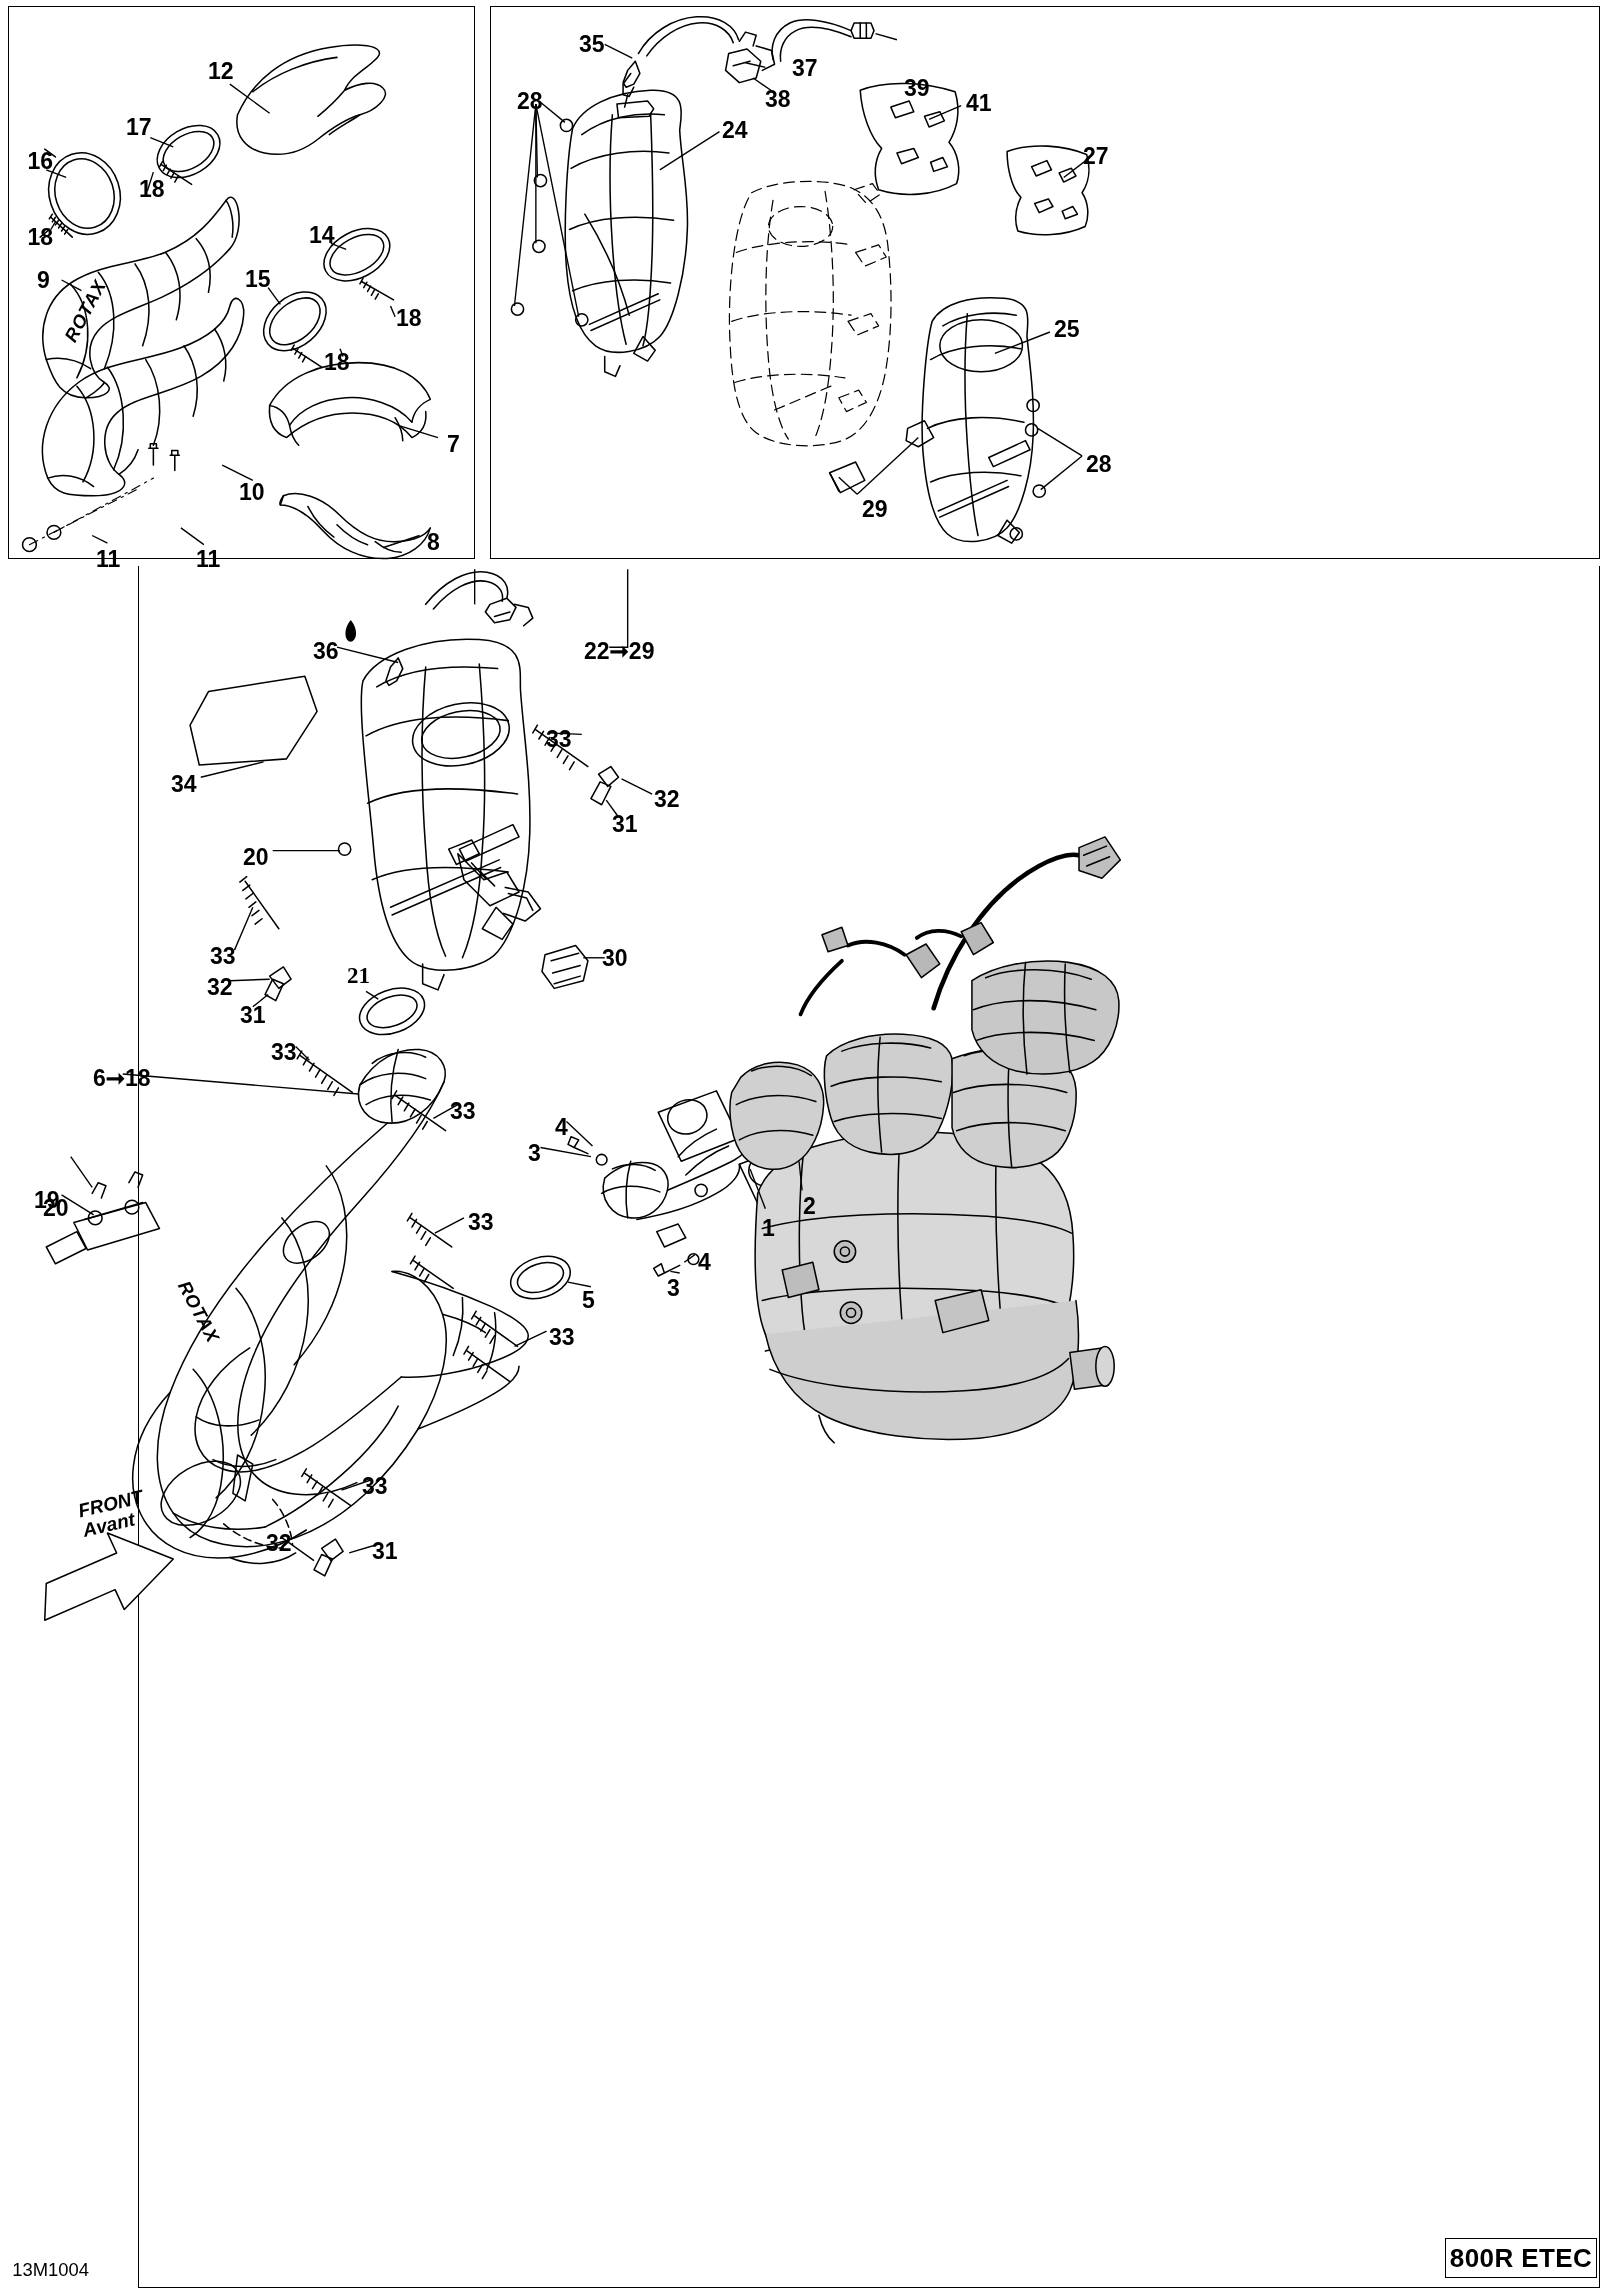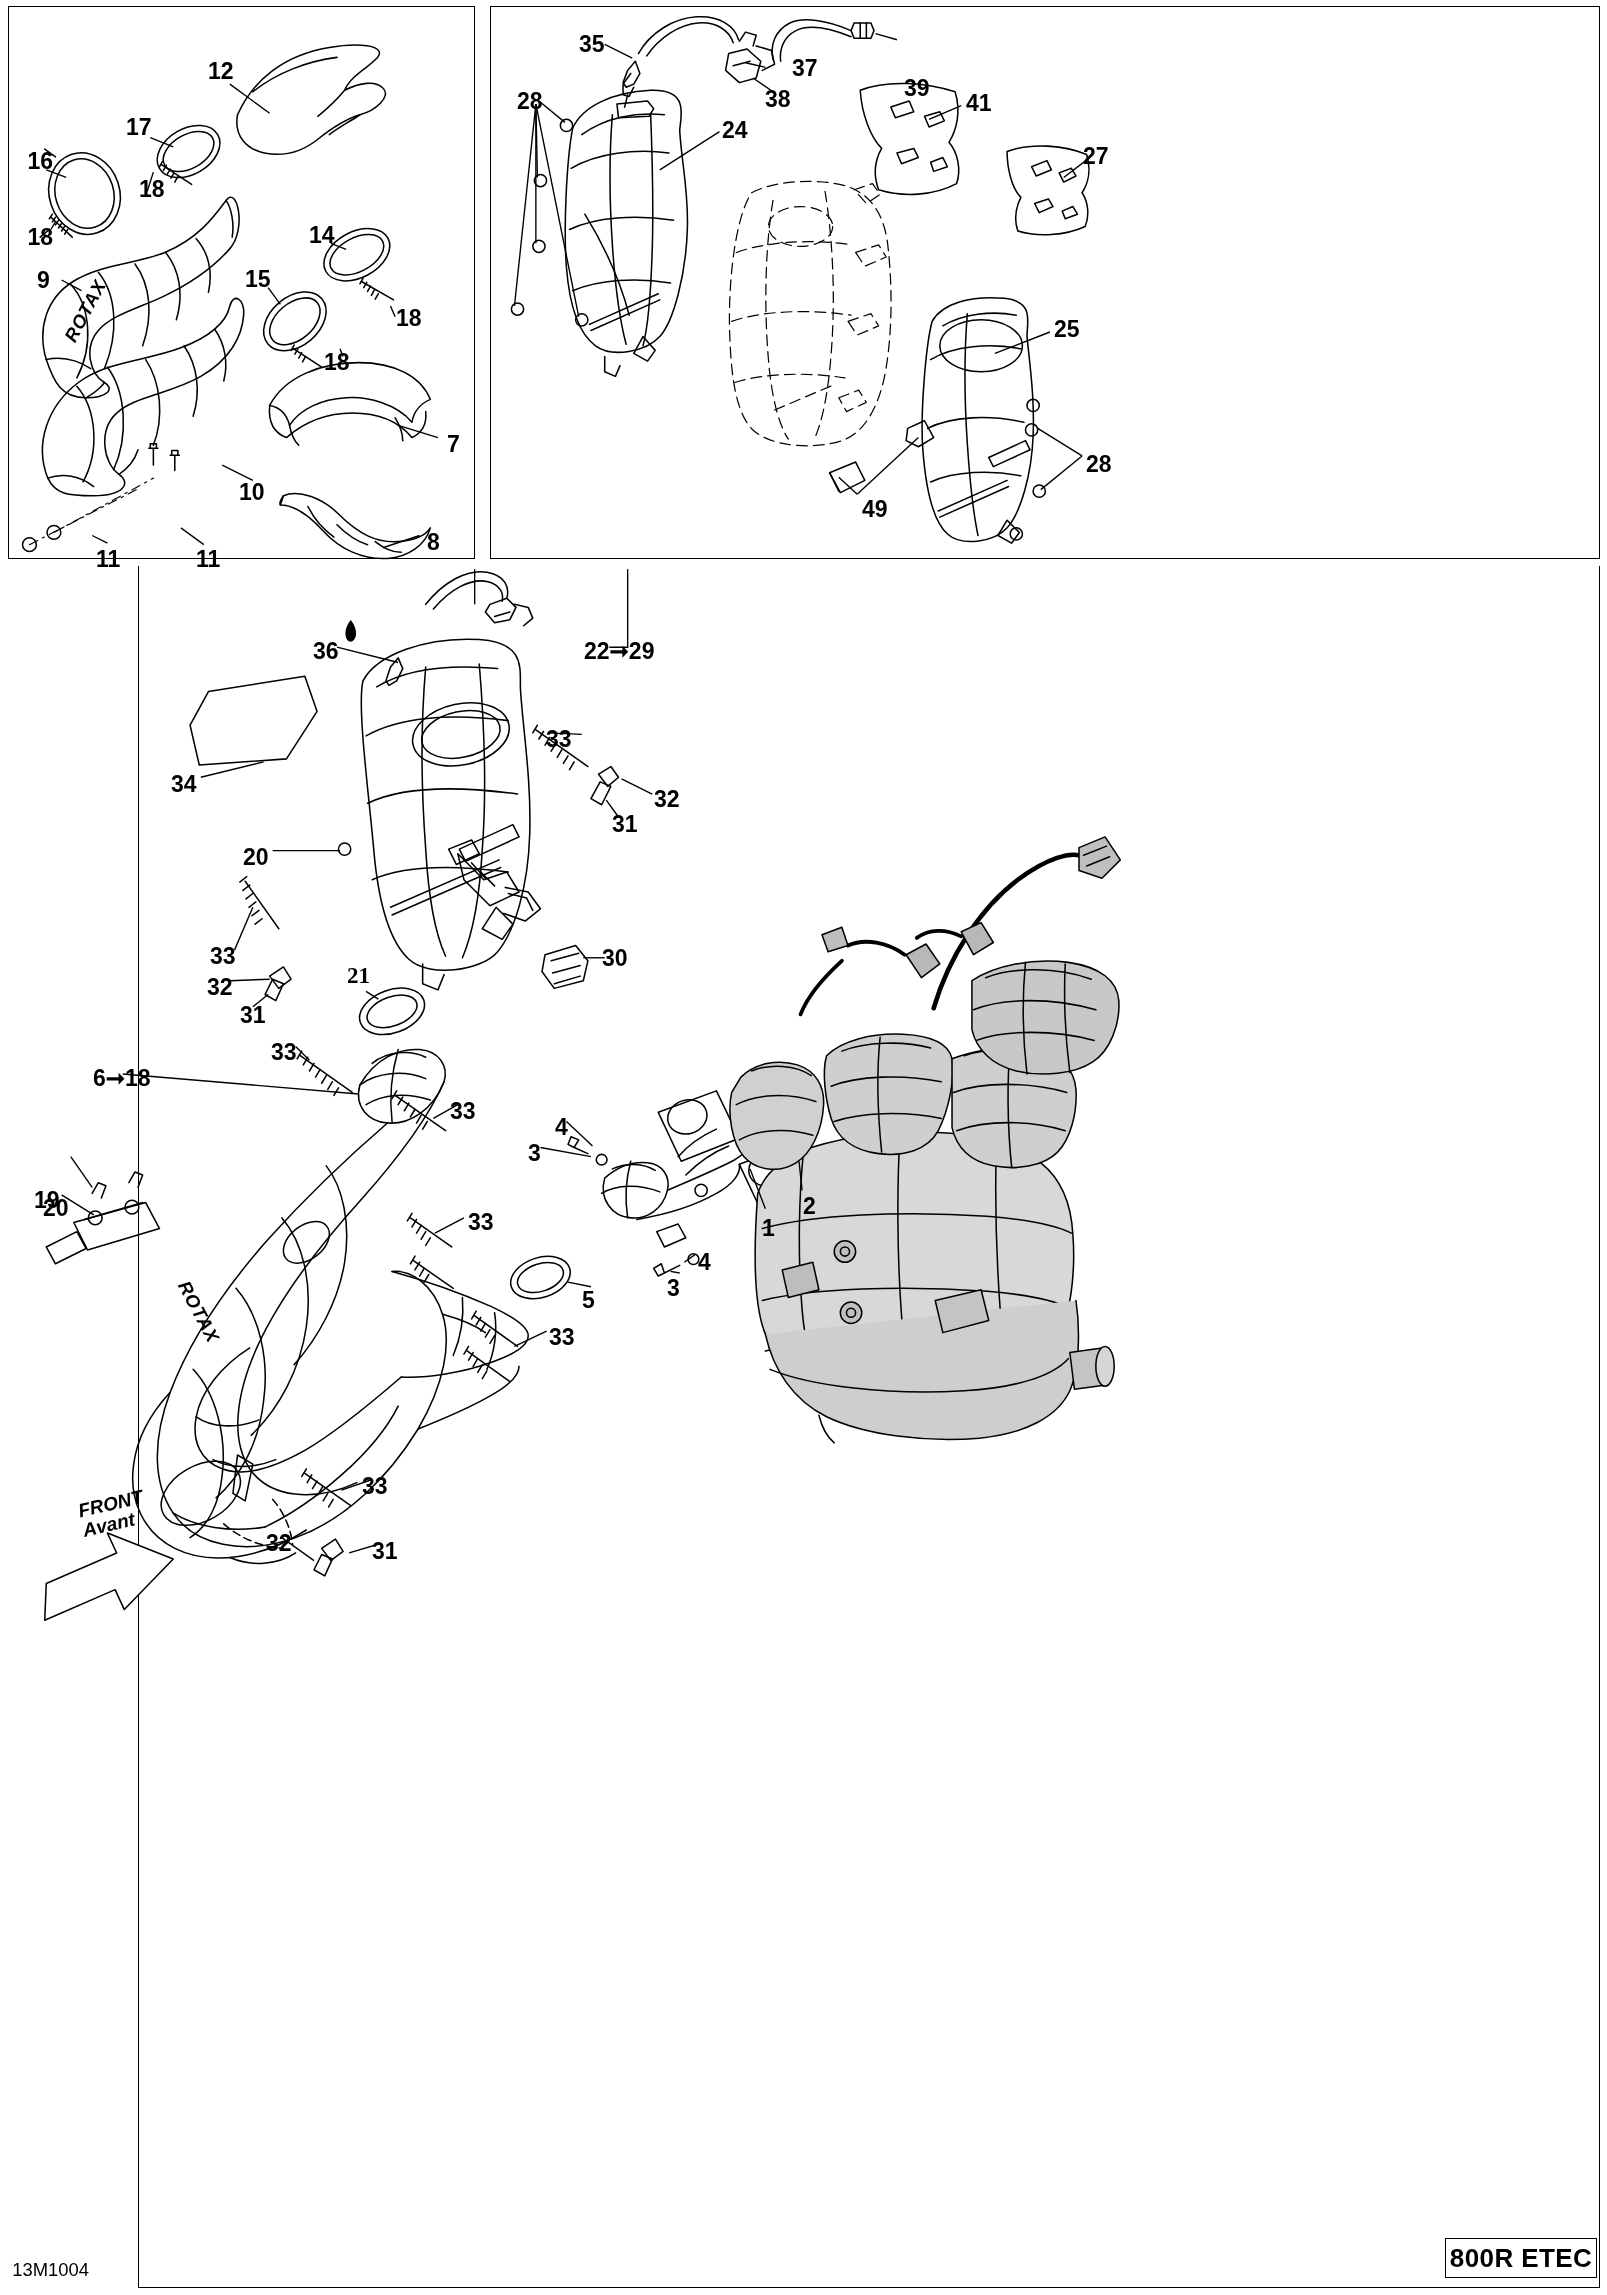--- a/index.html
+++ b/index.html
@@ -600,21 +600,21 @@
   <div class="callout" style="left:579px;top:33px;">35</div>
   <div class="callout" style="left:904px;top:29px;margin-top:48px;">39</div>
   <div class="callout" style="left:792px;top:57px;">37</div>
   <div class="callout" style="left:765px;top:88px;">38</div>
   <div class="callout" style="left:517px;top:90px;">28</div>
   <div class="callout" style="left:722px;top:119px;">24</div>
   <div class="callout" style="left:966px;top:92px;">41</div>
   <div class="callout" style="left:1083px;top:145px;">27</div>
   <div class="callout" style="left:1054px;top:318px;">25</div>
   <div class="callout" style="left:1086px;top:453px;">28</div>
-  <div class="callout" style="left:862px;top:498px;">49</div>
+  <div class="callout" style="left:862px;top:498px;">29</div>
 
   <div class="callout" style="left:313px;top:640px;">36</div>
   <div class="callout" style="left:584px;top:640px;">22➞29</div>
   <div class="callout" style="left:546px;top:728px;">33</div>
   <div class="callout" style="left:654px;top:788px;">32</div>
   <div class="callout" style="left:612px;top:813px;">31</div>
   <div class="callout" style="left:171px;top:773px;">34</div>
   <div class="callout" style="left:243px;top:846px;">20</div>
   <div class="callout" style="left:210px;top:945px;">33</div>
   <div class="callout" style="left:207px;top:976px;">32</div>

